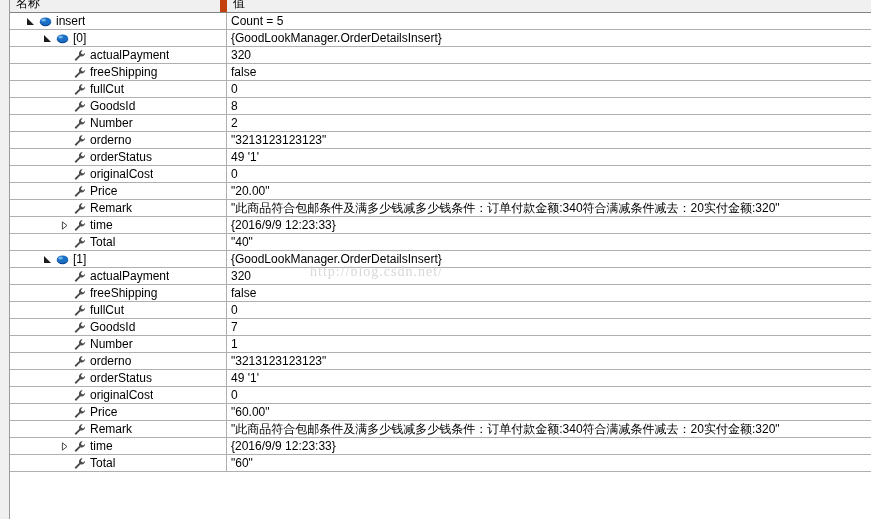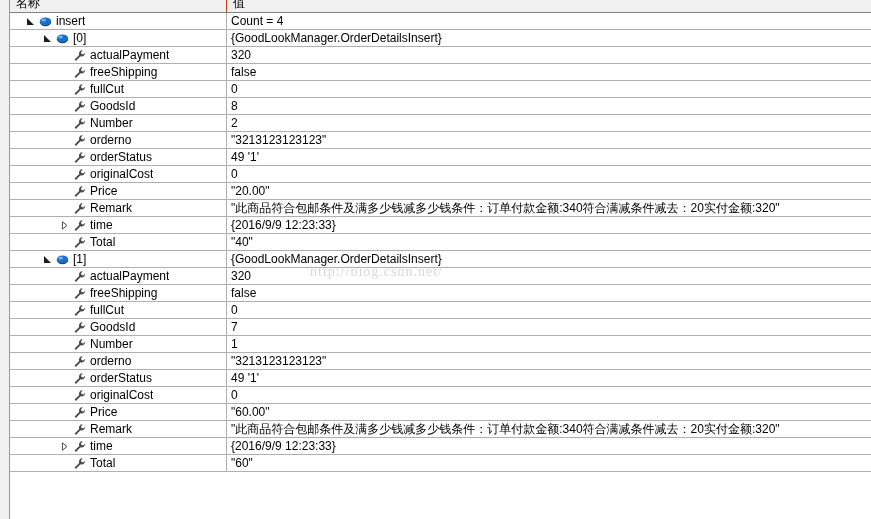--- a/index.html
+++ b/index.html
@@ -38,21 +38,21 @@
     position:relative;
     box-sizing:border-box;
     padding-left:6px;
     font-size:12px;line-height:13px;
     color:#000;
     white-space:nowrap;
     
     overflow:hidden;
   }
   .hcell span{display:block;margin-top:-3px;}
-  .hcell.name{width:217px;border-right:1px solid #c2410c;}
+  .hcell.name{width:217px;border-right:7px solid #c2410c;}
   .hcell.value{flex:1;}
   
   .rows{position:relative;}
   .row{
     position:relative;height:17px;
     display:flex;align-items:stretch;
     border-bottom:1px solid #b0b0b0;
     box-sizing:border-box;
     background:#ffffff;
   }
@@ -130,21 +130,21 @@
             <span class="ticon">
               <svg width="13" height="13" viewBox="0 0 13 13">
                 <ellipse cx="6.5" cy="7.2" rx="5.6" ry="4.0" fill="#10448C"></ellipse>
                 <ellipse cx="6.5" cy="6.3" rx="5.6" ry="3.9" fill="#1B6FC4"></ellipse>
                 <ellipse cx="4.6" cy="5.0" rx="2.4" ry="1.5" fill="#7FC0F0" opacity="0.85"></ellipse>
               </svg>
             </span>
             <span class="label">insert</span>
           </div>
           <div class="cell value">
-            <span class="label">Count = 4</span>
+            <span class="label">Count = 5</span>
           </div>
         </div>
         <div class="row">
           <div class="cell name">
             <span class="ind" style="width:31px"></span>
             <span class="twisty open">
               <svg width="9" height="9" viewBox="0 0 9 9">
                 <path d="M1 1 L8 8 L1 8 Z" fill="#1C1C1C"></path>
               </svg>
             </span>

